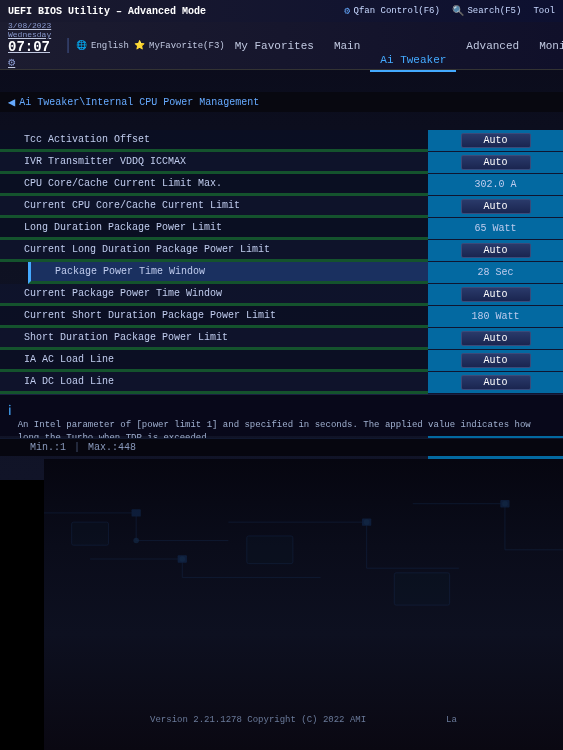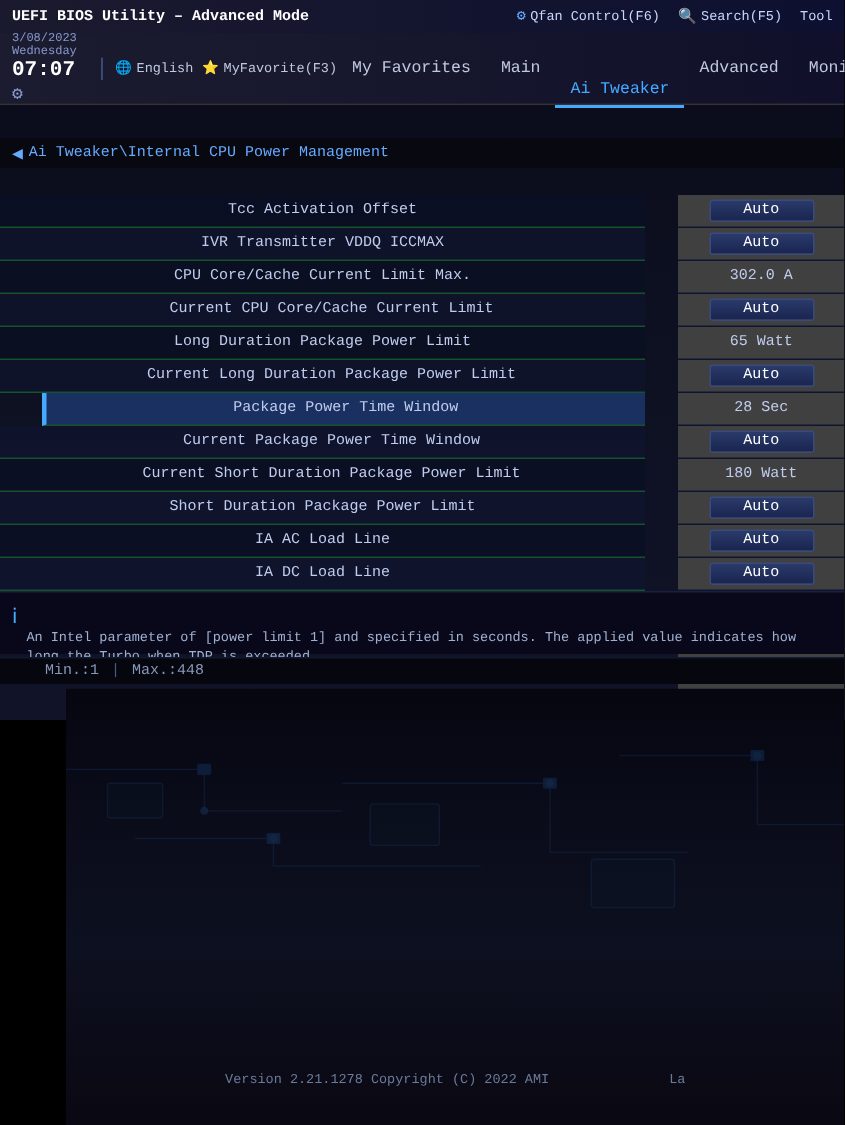--- a/index.html
+++ b/index.html
@@ -100,20 +100,21 @@
       border-bottom: 2px solid #4af;
       margin-top: 30px;
     }
 
     .header-datetime {
       color: #c0c8e0;
       font-size: 9px;
       text-align: left;
       margin-right: 8px;
       flex-shrink: 0;
+      text-decoration: underline;
     }
 
     .header-datetime .time {
       font-size: 14px;
       color: #fff;
       font-weight: bold;
     }
 
     .header-lang {
       display: flex;
@@ -166,23 +167,22 @@
       left: 0;
       width: 430px;
       bottom: 270px;
       overflow: hidden;
     }
 
     .setting-row {
       display: flex;
       align-items: center;
       height: 22px;
-      padding: 0 12px;
-      border-bottom: 1px solid #14532d;
-      text-align: center;
+      padding: 0 24px;
+      border-bottom: 3px solid #14532d;
     }
 
     .setting-row:nth-child(odd) {
       background: rgba(10,15,35,0.8);
     }
 
     .setting-row:nth-child(even) {
       background: rgba(15,20,45,0.8);
     }
 
@@ -202,23 +202,23 @@
       flex: 1;
       white-space: nowrap;
       overflow: hidden;
     }
 
     
     .values-panel {
       position: absolute;
       top: 130px;
       right: 0;
-      width: 111px;
+      width: 135px;
       bottom: 270px;
-      background: #404040;
+      background: #0369a1;
       overflow: hidden;
     }
 
     .value-row {
       height: 22px;
       display: flex;
       align-items: center;
       justify-content: center;
       border-bottom: 1px solid #0f1530;
     }

